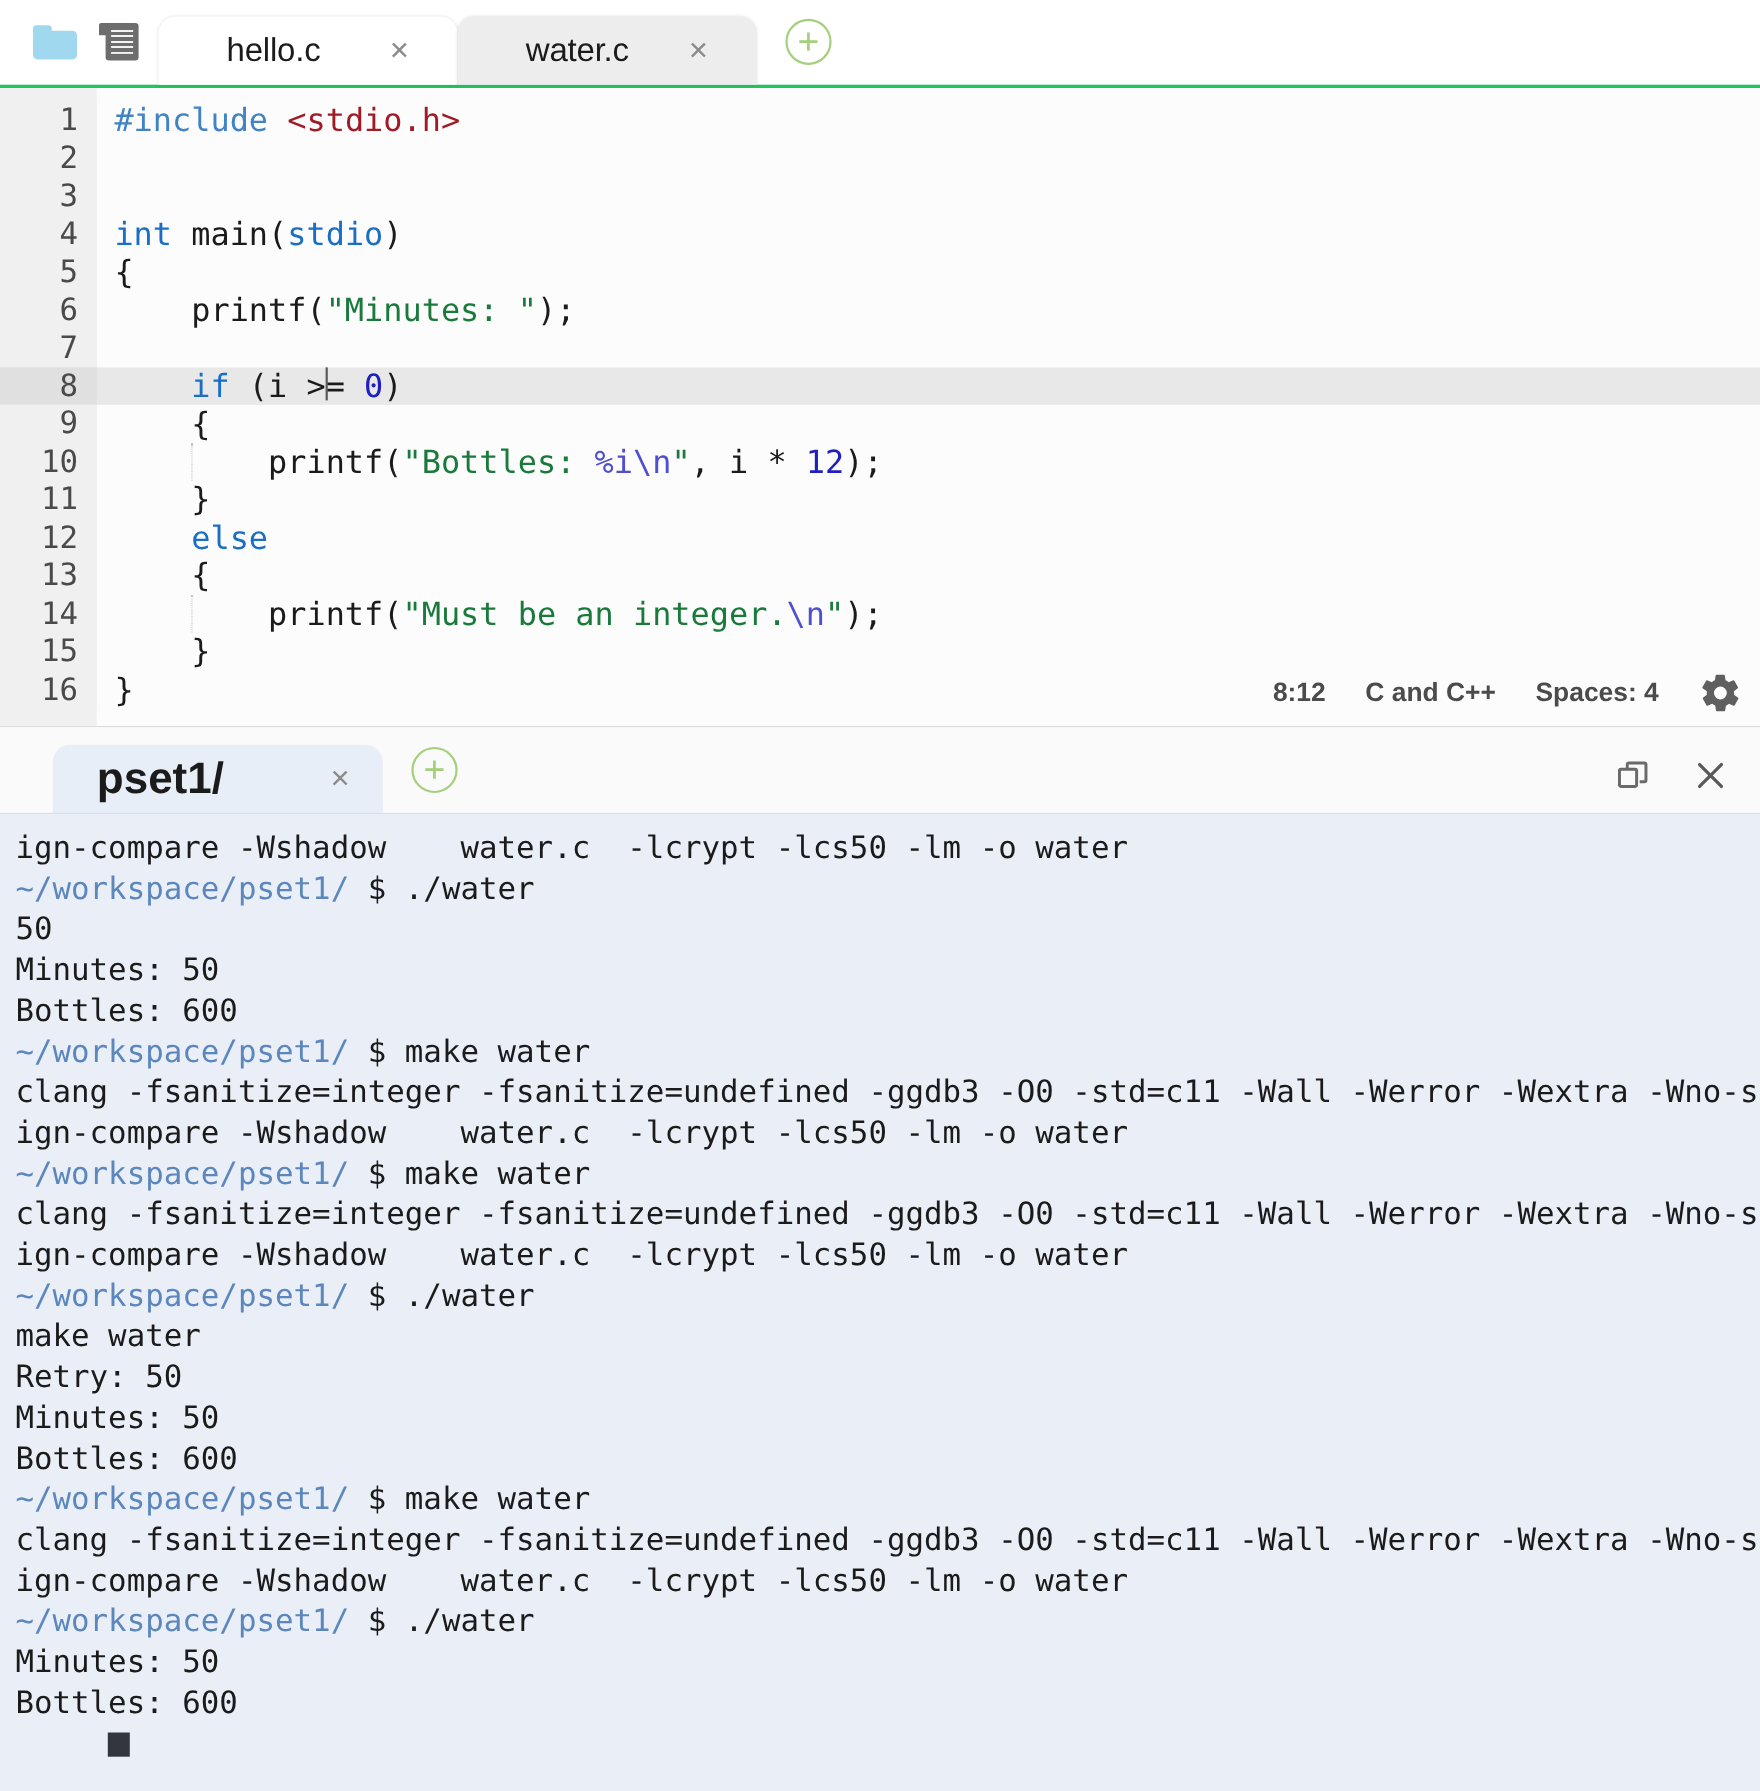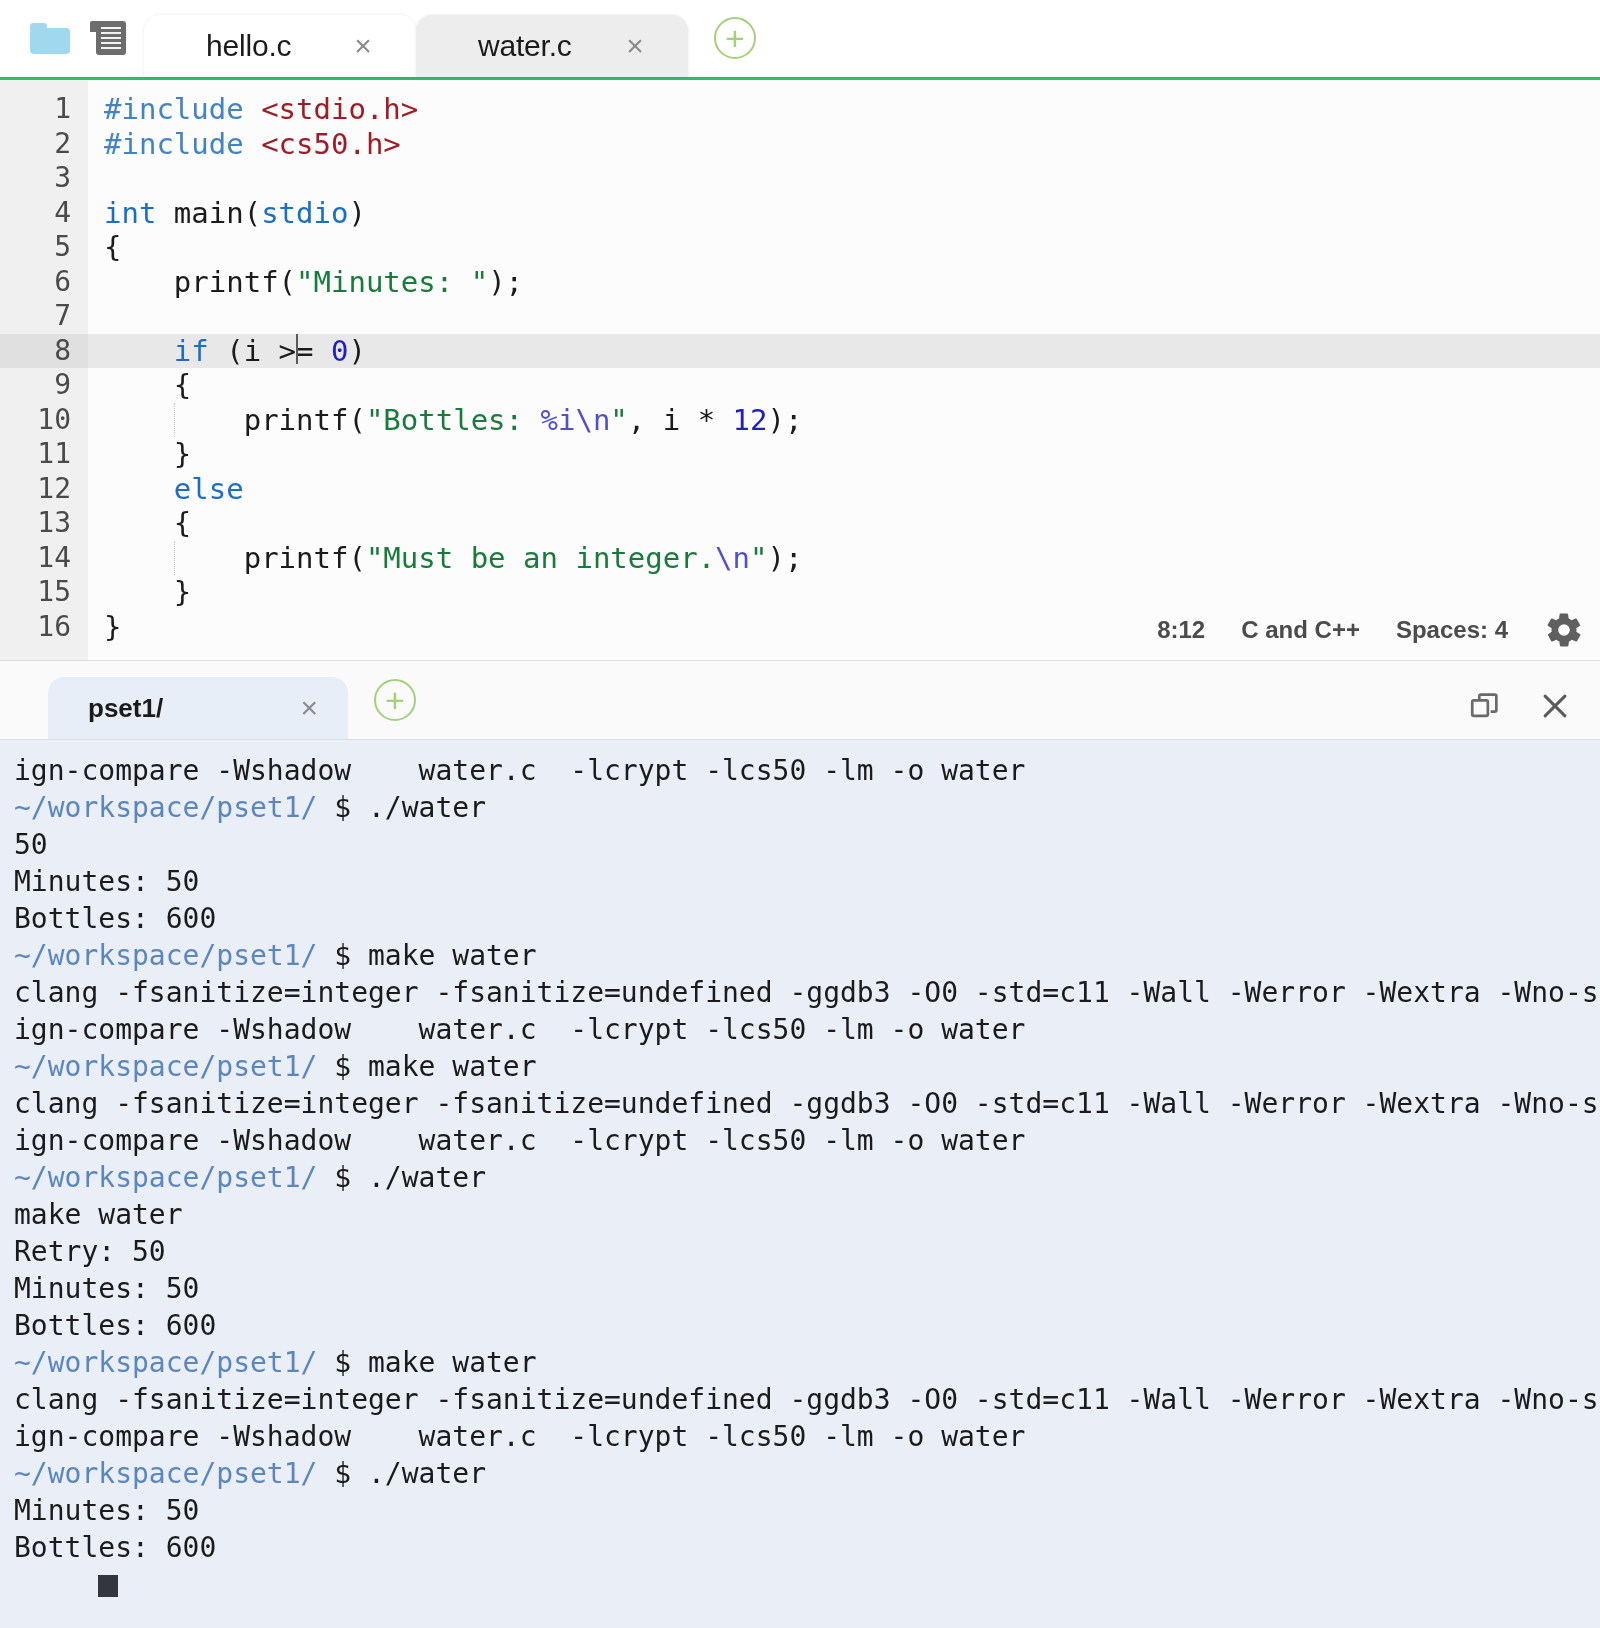--- a/index.html
+++ b/index.html
@@ -133,21 +133,21 @@
   .tterm {
     position: relative; height: 62px; width: 300px; margin-left: 48px;
     display: flex; align-items: center;
   }
   .tterm .shape {
     position: absolute; inset: 0; background: #e8eef7;
     border-radius: 16px 16px 0 0;
   }
   .tterm .label {
     position: relative; z-index: 2; margin-left: 40px;
-    font-size: 26px; font-weight: bold; color: #1b1b1b;
+    font-size: 40px; font-weight: bold; color: #1b1b1b;
   }
   .tterm .closebtn {
     position: relative; z-index: 2; margin-left: auto; margin-right: 30px;
     font-size: 30px; color: #8b8b8b;
   }
   .term-right {
     margin-left: auto; display: flex; align-items: center; gap: 36px;
     padding: 0 28px 12px 0;
   }
   .ticon { color: #6a6a6a; }
@@ -197,21 +197,21 @@
       </div>
     <div class="newtab">
       <span>+</span>
     </div>
   </div>
 
   <div class="editor">
     <div class="gutter"></div>
     <div class="code-area" id="code-area">
         <div class="cline"><span class="lnum">1</span><span class="ctext"><span class="pp">#include</span> <span class="inc">&lt;stdio.h&gt;</span></span></div>
-        <div class="cline"><span class="lnum">2</span><span class="ctext"><span class="pp">#include</span> <span class="inc">&lt;cs50.h&gt;</span></span></div>
+        <div class="cline"><span class="lnum">2</span></div>
         <div class="cline"><span class="lnum">3</span><span class="ctext"></span></div>
         <div class="cline"><span class="lnum">4</span><span class="ctext"><span class="k">int</span> main(<span class="k">stdio</span>)</span></div>
         <div class="cline"><span class="lnum">5</span><span class="ctext">{</span></div>
         <div class="cline"><span class="lnum">6</span><span class="ctext">    printf(<span class="s">"Minutes: "</span>);</span></div>
         <div class="cline"><span class="lnum">7</span></div>
         <div class="cline highlight"><span class="lnum">8</span><span class="ctext">    <span class="k">if</span> (i &gt;= <span class="n">0</span>)<span class="caret" style="left: 207.62px;"></span></span></div>
         <div class="cline"><span class="lnum">9</span><span class="ctext">    {</span></div>
         <div class="cline"><span class="lnum">10</span><span class="ctext">        printf(<span class="s">"Bottles: <span class="esc">%i</span><span class="esc">\n</span>"</span>, i * <span class="n">12</span>);<span class="guide" style="left: 85.68px;"></span></span></div>
         <div class="cline"><span class="lnum">11</span><span class="ctext">    }</span></div>
         <div class="cline"><span class="lnum">12</span><span class="ctext">    <span class="k">else</span></span></div>

